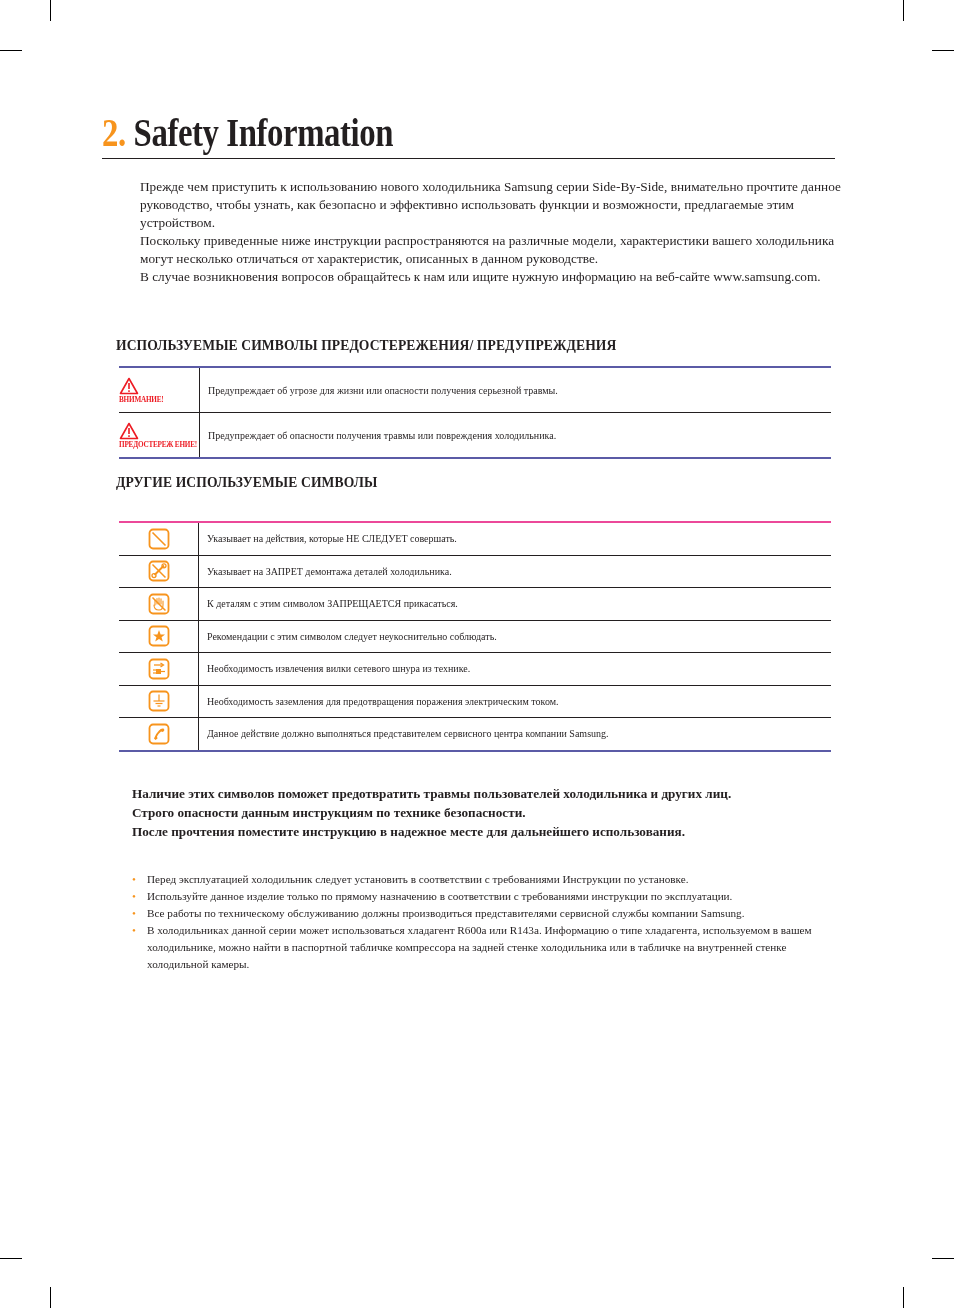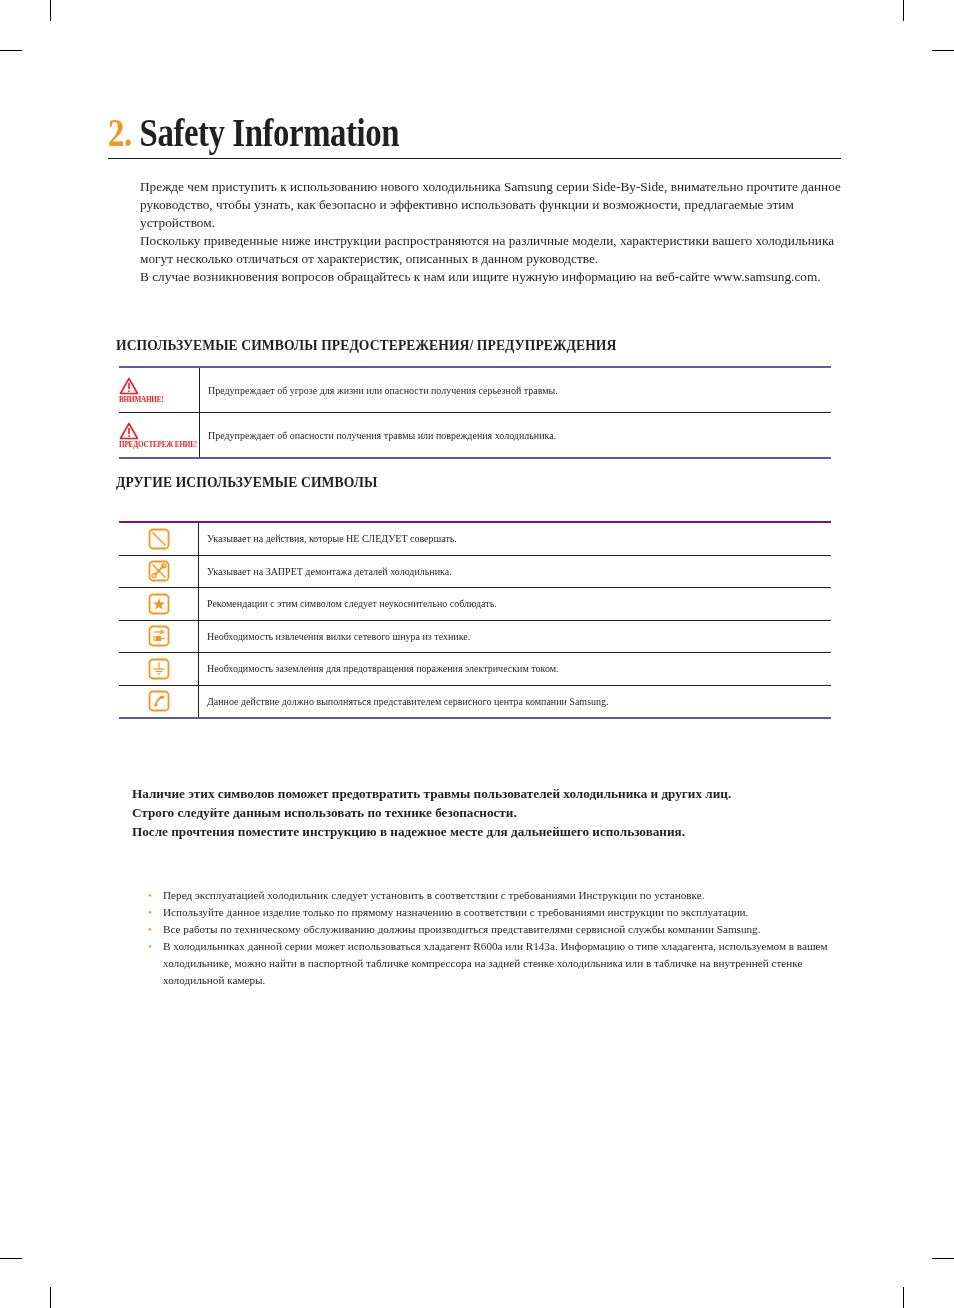--- a/index.html
+++ b/index.html
@@ -1,38 +1,38 @@
 <!DOCTYPE html>
 <html><head>
 <meta charset="utf-8">
 <style>
   html,body{margin:0;padding:0;background:#fff;}
   body{width:954px;height:1308px;position:relative;overflow:hidden;font-family:"Liberation Serif",serif;color:#231f20;}
   .crop{position:absolute;background:#000;}
-  .title-wrap{position:absolute;left:108px;top:108px;width:733px;height:50px;border-bottom:1.5px solid #231f20;}
+  .title-wrap{position:absolute;left:102px;top:108px;width:733px;height:50px;border-bottom:1.5px solid #231f20;}
   .title{font-family:"Liberation Serif",serif;font-weight:bold;font-size:40px;line-height:50px;transform:scaleX(0.82);transform-origin:left center;white-space:nowrap;letter-spacing:-0.5px;}
   .title .num{color:#f7941d;}
   .intro{position:absolute;left:116px;top:178px;width:725px;font-size:13.3px;line-height:18.1px;margin-left:24px;}
   .intro p{margin:0;}
   .h2{position:absolute;left:116px;font-weight:bold;font-size:13.6px;letter-spacing:0.1px;font-family:Liberation Serif, serif;}
   table{border-collapse:collapse;position:absolute;left:119px;width:712px;}
   table.warn{top:366px;border-top:2px solid #5b5ba6;border-bottom:2px solid #5b5ba6;}
-  table.sym{top:521px;border-top:2px solid #701a75;border-bottom:2px solid #5b5ba6;}
+  table.sym{top:521px;border-top:2px solid #ec4899;border-bottom:2px solid #5b5ba6;}
   td{padding:0;vertical-align:middle;}
   tr+tr td{border-top:1px solid #231f20;}
   td.icon{border-right:1px solid #231f20;text-align:center;}
   table.warn td.icon{width:80px;height:44px;}
   table.sym td.icon{width:79px;height:31.5px;}
   td.text{padding-left:8px;font-size:10px;}
   .warn-icon{display:flex;flex-direction:column;align-items:flex-start;}
   .warn-label{color:#ed1c24;font-size:7.2px;font-weight:bold;letter-spacing:-0.2px;margin-top:1px;white-space:nowrap;}
   .sym-icon{display:inline-block;width:22px;height:22px;vertical-align:middle;}
   .bold-note{position:absolute;left:132px;top:784px;font-weight:bold;font-size:13.2px;line-height:19px;}
   .bold-note p{margin:0;}
-  .bullets{position:absolute;left:132px;top:871px;list-style:none;margin:16px;padding:0;font-size:11.2px;line-height:17px;width:680px;}
+  .bullets{position:absolute;left:132px;top:871px;list-style:none;margin:0;padding:0;font-size:11.2px;line-height:17px;width:680px;}
   .bullets li{position:relative;padding-left:15px;}
   .bullets li::before{content:"•";color:#f7941d;position:absolute;left:0;top:0;}
 </style>
 </head>
 <body>
 
 <div class="crop" style="left:50px;top:0;width:1px;height:21px;"></div>
 <div class="crop" style="left:0;top:50px;width:22px;height:1px;"></div>
 <div class="crop" style="left:903px;top:0;width:1px;height:21px;"></div>
 <div class="crop" style="left:932px;top:50px;width:22px;height:1px;"></div>
@@ -109,20 +109,30 @@
         <circle cx="16" cy="5.8" r="2" fill="none" stroke="#f7941d" stroke-width="1.3"></circle>
         <circle cx="6" cy="15.6" r="2" fill="none" stroke="#f7941d" stroke-width="1.3"></circle>
       </svg>
     </td>
     <td class="text">Указывает на ЗАПРЕТ демонтажа деталей холодильника.</td>
   </tr>
   <tr>
     <td class="icon">
       <svg class="sym-icon" viewBox="0 0 22 22">
         <rect x="1.5" y="1.5" width="19" height="19" rx="3.5" fill="none" stroke="#f7941d" stroke-width="1.8"></rect>
+        <path d="M7 12 V7 M9 11 V5.5 M11 11 V5 M13 11 V5.8 M15 12 V8 M6 12 Q6 17 11 17 Q15 17 15 12" fill="none" stroke="#f7941d" stroke-width="1.1" stroke-linecap="round"></path>
+        <line x1="4.5" y1="4.5" x2="17.5" y2="17.5" stroke="#f7941d" stroke-width="1.5"></line>
+      </svg>
+    </td>
+    <td class="text">К деталям с этим символом ЗАПРЕЩАЕТСЯ прикасаться.</td>
+  </tr>
+  <tr>
+    <td class="icon">
+      <svg class="sym-icon" viewBox="0 0 22 22">
+        <rect x="1.5" y="1.5" width="19" height="19" rx="3.5" fill="none" stroke="#f7941d" stroke-width="1.8"></rect>
         <path d="M11 5 L12.6 9.4 L17 9.5 L13.5 12.2 L14.8 16.6 L11 14 L7.2 16.6 L8.5 12.2 L5 9.5 L9.4 9.4 Z" fill="#f7941d"></path>
       </svg>
     </td>
     <td class="text">Рекомендации с этим символом следует неукоснительно соблюдать.</td>
   </tr>
   <tr>
     <td class="icon">
       <svg class="sym-icon" viewBox="0 0 22 22">
         <rect x="1.5" y="1.5" width="19" height="19" rx="3.5" fill="none" stroke="#f7941d" stroke-width="1.8"></rect>
         <line x1="6" y1="7" x2="15" y2="7" stroke="#f7941d" stroke-width="1.3"></line>
@@ -154,21 +164,21 @@
         <path d="M15.5 5.5 Q13 5 11 7.5 Q7.5 11 6 15.5 L7.5 17 L9.5 15.5 L9 13.5 Q10.5 10.5 13 8.5 L15 9 L16.5 7 Z" fill="#f7941d"></path>
       </svg>
     </td>
     <td class="text">Данное действие должно выполняться представителем сервисного центра компании Samsung.</td>
   </tr>
 </tbody>
   </table>
 
 <div class="bold-note">
   <p>Наличие этих символов поможет предотвратить травмы пользователей холодильника и других лиц.</p>
-  <p>Строго следуйте данным использовать по технике безопасности.</p>
+  <p>Строго опасности данным инструкциям по технике безопасности.</p>
   <p>После прочтения поместите инструкцию в надежное месте для дальнейшего использования.</p>
 </div>
 
 <ul class="bullets">
   <li>Перед эксплуатацией холодильник следует установить в соответствии с требованиями Инструкции по установке.</li>
   <li>Используйте данное изделие только по прямому назначению в соответствии с требованиями инструкции по эксплуатации.</li>
   <li>Все работы по техническому обслуживанию должны производиться представителями сервисной службы компании Samsung.</li>
   <li>В холодильниках данной серии может использоваться хладагент R600a или R143a. Информацию о типе хладагента, используемом в вашем холодильнике, можно найти в паспортной табличке компрессора на задней стенке холодильника или в табличке на внутренней стенке холодильной камеры.</li>
 </ul>
 

